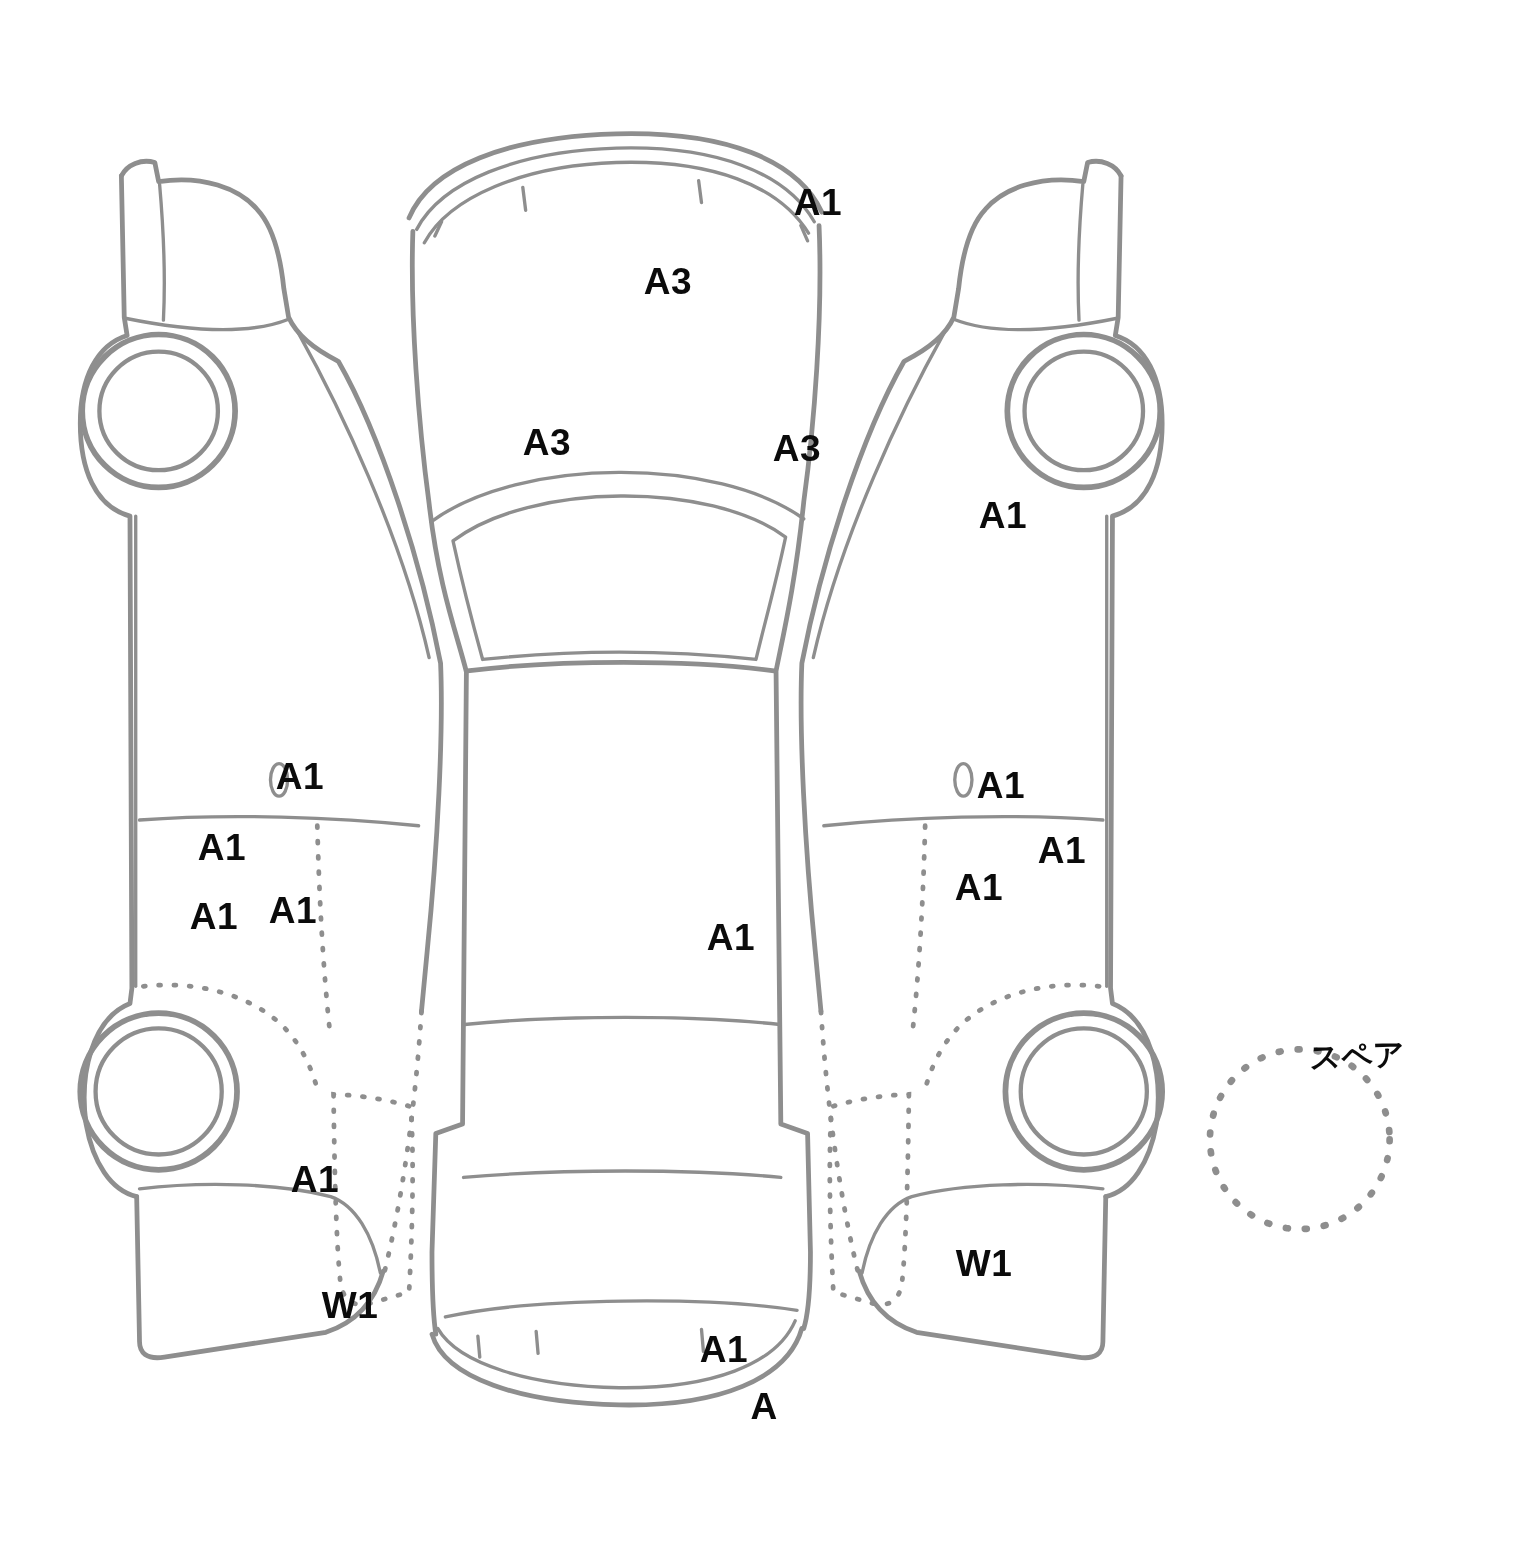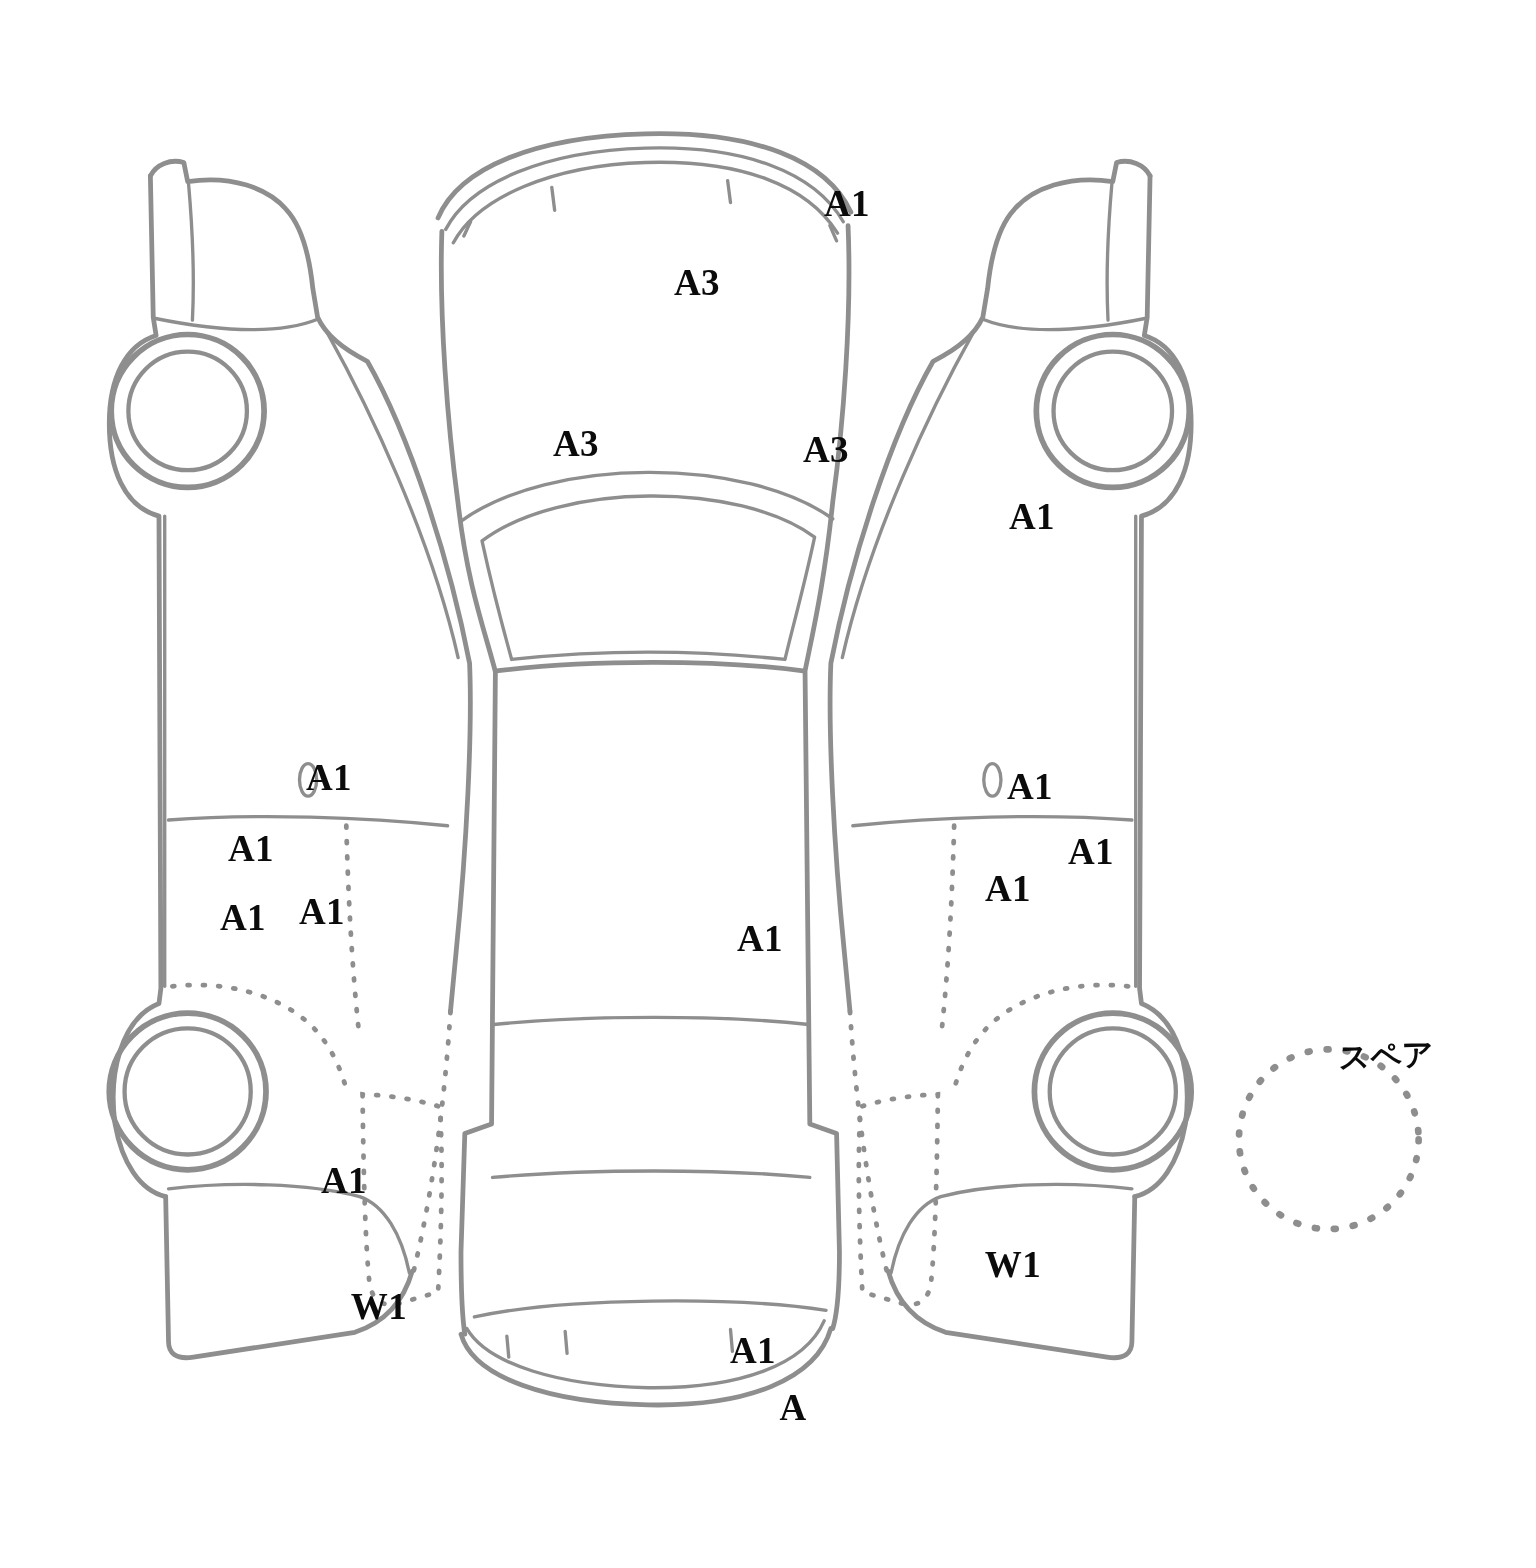--- a/index.html
+++ b/index.html
@@ -6,22 +6,21 @@
     --line-color:#8e8e8e;
     --label-color:#0b0b0b;
     --bg:#ffffff;
   }
   html,body{margin:0;padding:0;background:var(--bg);}
   .canvas{
     position:relative;
     width:1468px;height:1568px;
     background:var(--bg);
     overflow:hidden;
-    font-family:Liberation Serif, serif;
-    margin-left:29px;
+    font-family:Liberation Sans, sans-serif;
   }
   .diagram-svg{position:absolute;inset:0;}
   .diagram-svg path,.diagram-svg circle,.diagram-svg ellipse{
     fill:none;stroke:var(--line-color);
   }
   .s-main{stroke-width:5;stroke-linejoin:round;stroke-linecap:round;}
   .s-thin{stroke-width:3.5;stroke-linejoin:round;stroke-linecap:round;}
   .s-dot{stroke-width:5;stroke-dasharray:2 14;stroke-linecap:round;}
   .s-dot-big{stroke-width:7;stroke-dasharray:2 18;stroke-linecap:round;}
   .w-outer{stroke-width:6;}

